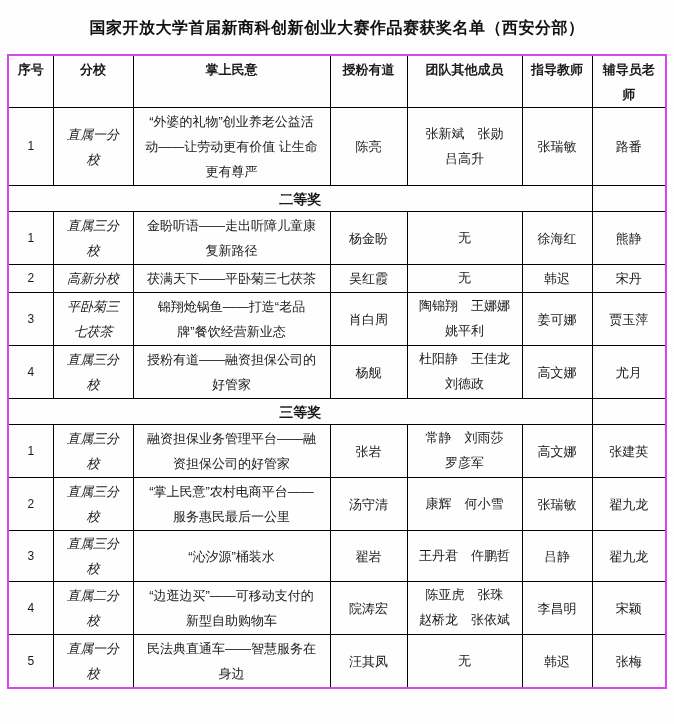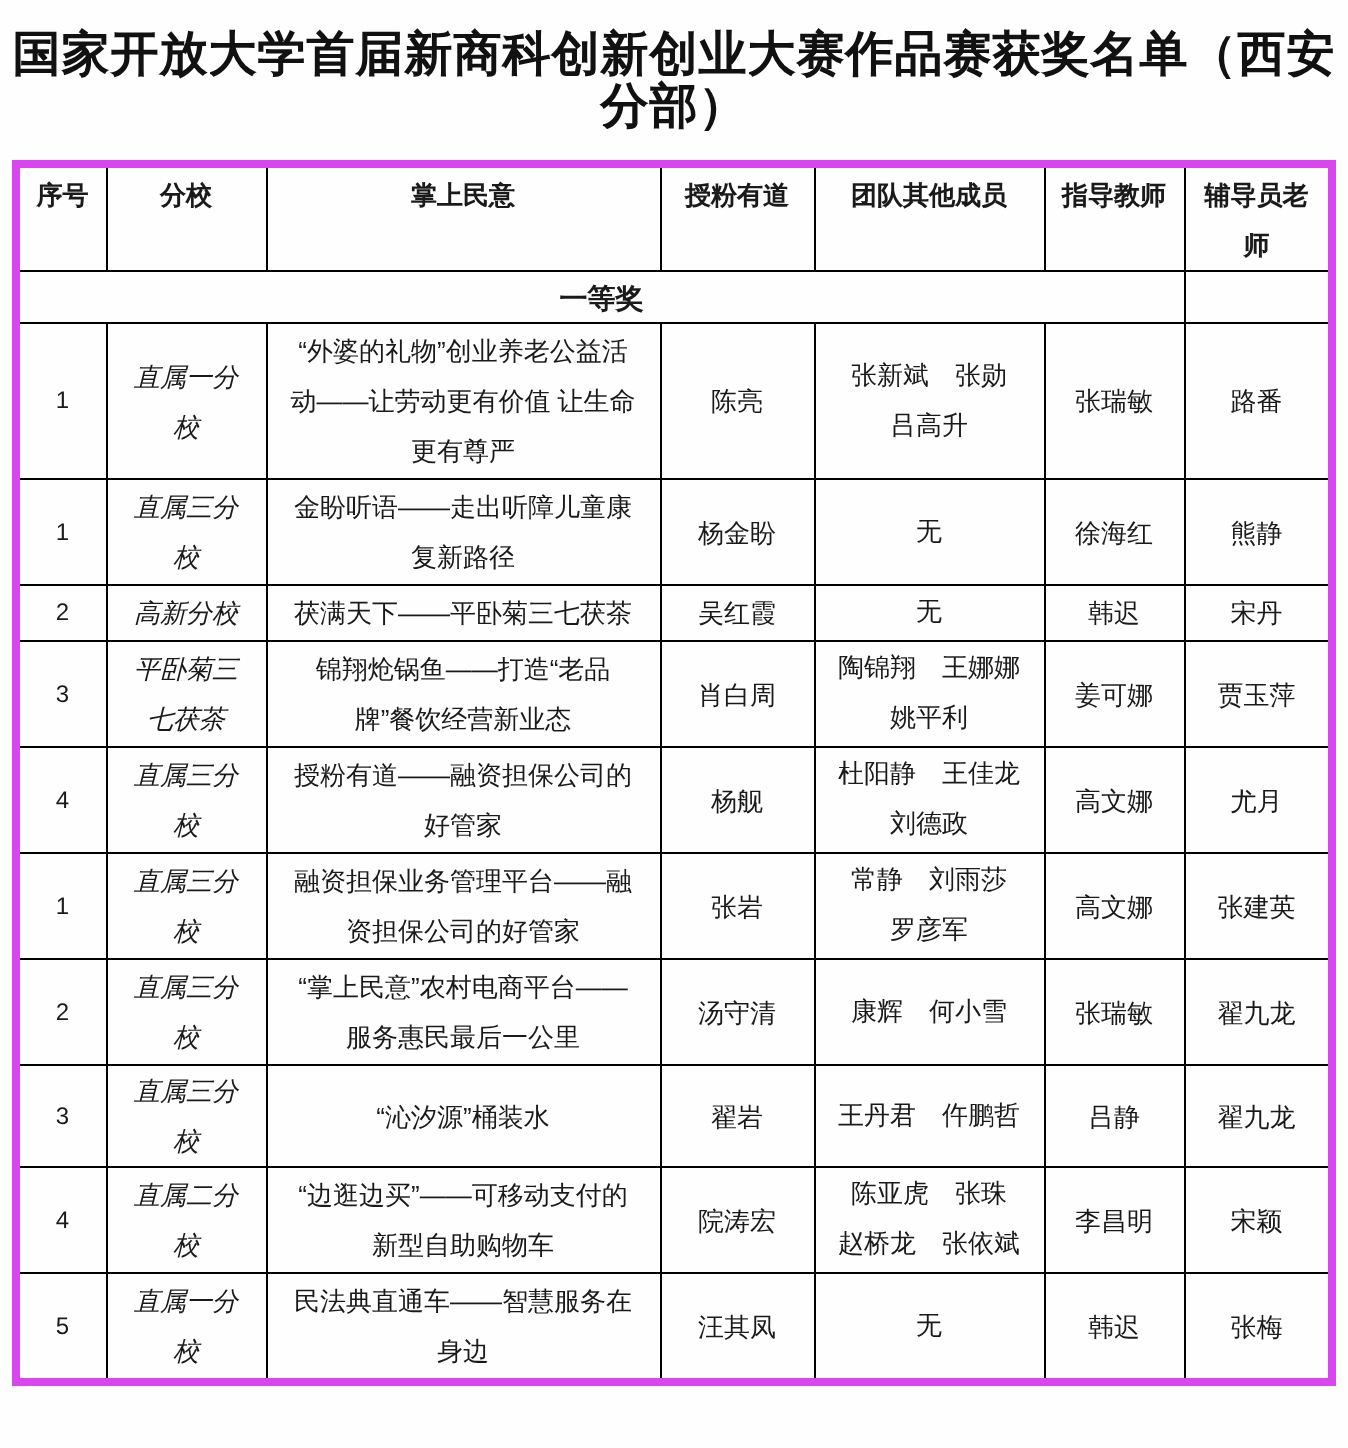--- a/index.html
+++ b/index.html
@@ -14,32 +14,32 @@
     position: relative;
     width: 674px;
     height: 724px;
     background: #fefefe;
     overflow: hidden;
     padding-top: 15px;
   }
   .doc-title {
     margin: 0;
     text-align: center;
-    font-size: 24px;
+    font-size: 16px;
     font-weight: bold;
     line-height: 26px;
     letter-spacing: 0.5px;
     color: #111111;
   }
   table.awards {
     border-collapse: collapse;
     table-layout: fixed;
     width: 658px;
     margin: 13px auto 1px auto;
-    border: 4px solid #d946ef;
+    border: 2px solid #d946ef;
   }
   .awards th, .awards td {
     border: 1px solid #000000;
     text-align: center;
     font-size: 13px;
     line-height: 25px;
     padding: 0 6px;
     word-break: break-all;
     overflow: hidden;
   }
@@ -83,32 +83,32 @@
           <th>序号</th>
           <th>分校</th>
           <th>掌上民意</th>
           <th>授粉有道</th>
           <th>团队其他成员</th>
           <th>指导教师</th>
           <th>辅导员老师</th>
         </tr>
     </thead>
     <tbody>
-        <tr class="section-row">
-          <td colspan="6" class="section-label-cell">一等奖</td>
-          <td class="section-empty-cell"></td>
-        </tr>
         <tr class="award-row">
           <td class="cell-no">1</td>
           <td class="cell-branch">直属一分校</td>
           <td class="cell-work">“外婆的礼物”创业养老公益活动——让劳动更有价值 让生命更有尊严</td>
           <td class="cell-leader">陈亮</td>
           <td class="cell-members">张新斌　张勋　吕高升</td>
           <td class="cell-advisor">张瑞敏</td>
           <td class="cell-counselor">路番</td>
+        </tr>
+        <tr class="section-row">
+          <td colspan="6" class="section-label-cell">二等奖</td>
+          <td class="section-empty-cell"></td>
         </tr>
         <tr class="award-row">
           <td class="cell-no">1</td>
           <td class="cell-branch">直属三分校</td>
           <td class="cell-work">金盼听语——走出听障儿童康复新路径</td>
           <td class="cell-leader">杨金盼</td>
           <td class="cell-members">无</td>
           <td class="cell-advisor">徐海红</td>
           <td class="cell-counselor">熊静</td>
         </tr>
@@ -131,20 +131,24 @@
           <td class="cell-counselor">贾玉萍</td>
         </tr>
         <tr class="award-row">
           <td class="cell-no">4</td>
           <td class="cell-branch">直属三分校</td>
           <td class="cell-work">授粉有道——融资担保公司的好管家</td>
           <td class="cell-leader">杨舰</td>
           <td class="cell-members">杜阳静　王佳龙　刘德政</td>
           <td class="cell-advisor">高文娜</td>
           <td class="cell-counselor">尤月</td>
+        </tr>
+        <tr class="section-row">
+          <td colspan="6" class="section-label-cell">三等奖</td>
+          <td class="section-empty-cell"></td>
         </tr>
         <tr class="award-row">
           <td class="cell-no">1</td>
           <td class="cell-branch">直属三分校</td>
           <td class="cell-work">融资担保业务管理平台——融资担保公司的好管家</td>
           <td class="cell-leader">张岩</td>
           <td class="cell-members">常静　刘雨莎　罗彦军</td>
           <td class="cell-advisor">高文娜</td>
           <td class="cell-counselor">张建英</td>
         </tr>

